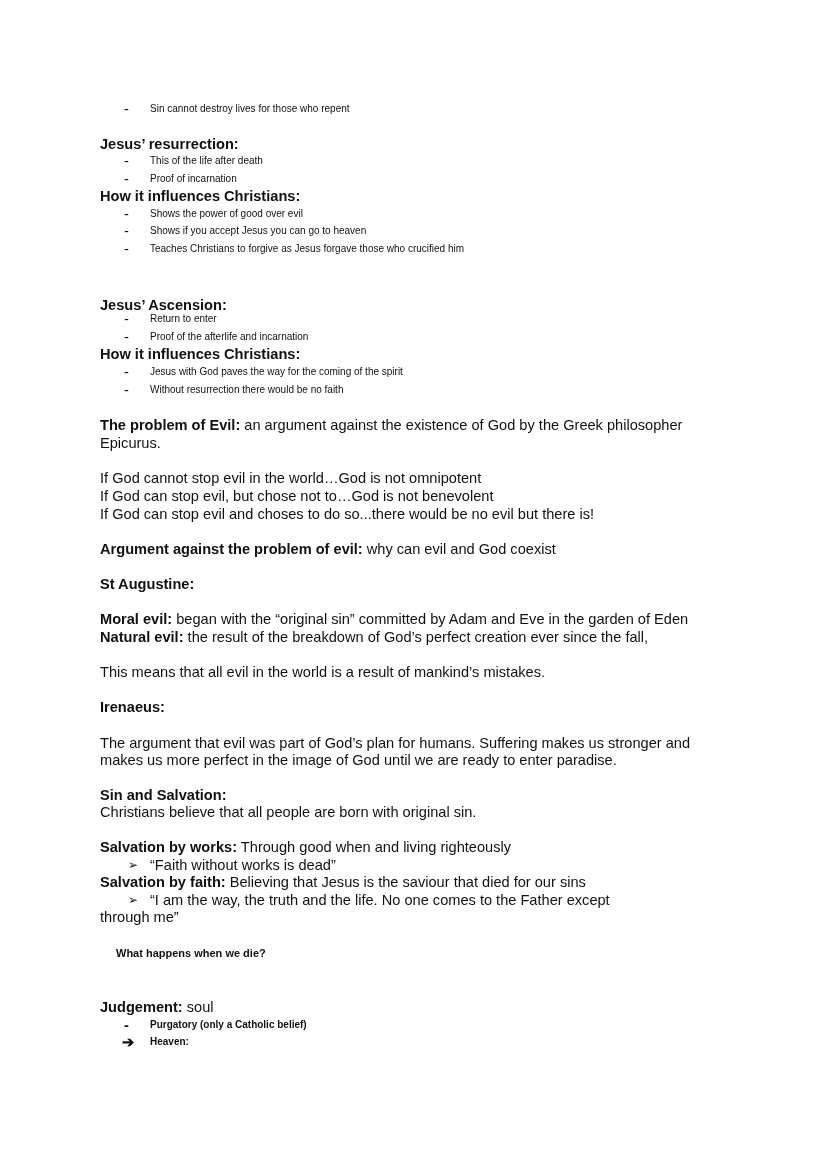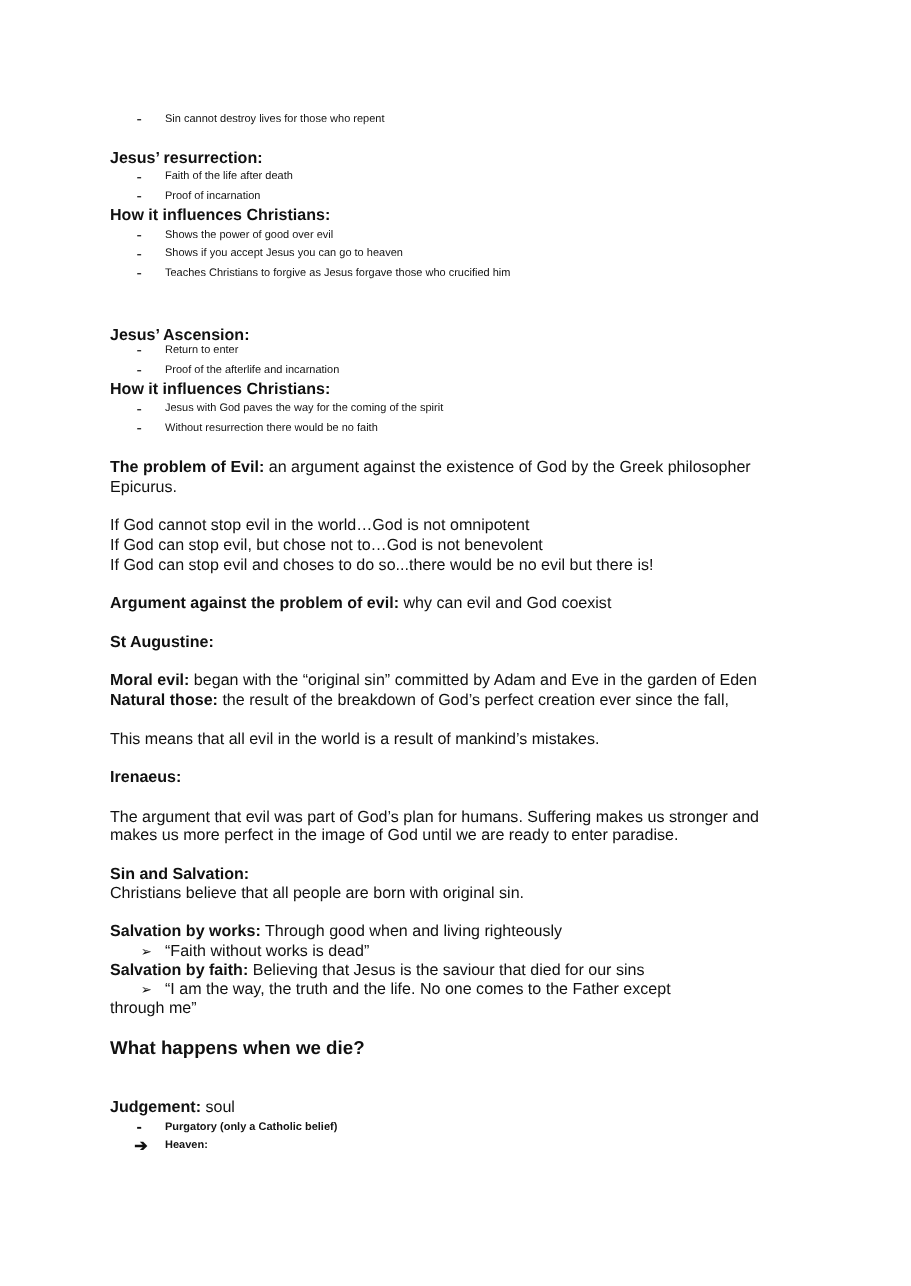--- a/index.html
+++ b/index.html
@@ -2,31 +2,31 @@
 <html><head>
 <meta charset="utf-8">
 <style>
   html, body { margin: 0; padding: 0; background: #ffffff; }
   body { width: 828px; height: 1169px; position: relative; overflow: hidden;
          font-family: "Liberation Sans", sans-serif; color: #111111; }
   .line { position: absolute; left: 100px; font-size: 14.6px; line-height: 18px; white-space: nowrap; text-align: center; }
   .b { font-weight: bold; }
   .bullet { position: absolute; left: 124px; font-size: 14.6px; line-height: 18px; }
   .bl { position: absolute; left: 150px; font-size: 10px; line-height: 18px; white-space: nowrap; }
-  .h2 { position: absolute; left: 100px; font-size: 17px; font-weight: bold; line-height: 20px; }
+  .h2 { position: absolute; left: 116px; font-size: 11px; font-weight: bold; line-height: 20px; }
 </style>
 </head>
 <body>
 
 <span class="bullet" style="top:100px">-</span>
 <span class="bl" style="top:100px">Sin cannot destroy lives for those who repent</span>
 
 <span class="line b" style="top:135px">Jesus’ resurrection:</span>
 <span class="bullet" style="top:152px">-</span>
-<span class="bl" style="top:152px">Faith of the life after death</span>
+<span class="bl" style="top:152px">This of the life after death</span>
 <span class="bullet" style="top:170px">-</span>
 <span class="bl" style="top:170px">Proof of incarnation</span>
 <span class="line b" style="top:187px">How it influences Christians:</span>
 <span class="bullet" style="top:205px">-</span>
 <span class="bl" style="top:205px">Shows the power of good over evil</span>
 <span class="bullet" style="top:222px">-</span>
 <span class="bl" style="top:222px">Shows if you accept Jesus you can go to heaven</span>
 <span class="bullet" style="top:240px">-</span>
 <span class="bl" style="top:240px">Teaches Christians to forgive as Jesus forgave those who crucified him</span>
 
@@ -44,21 +44,21 @@
 <div class="line" style="top:416px"><span class="b">The problem of Evil:</span><span> an argument against the existence of God by the Greek philosopher</span></div>
 <span class="line" style="top:434px">Epicurus.</span>
 <span class="line" style="top:469px">If God cannot stop evil in the world…God is not omnipotent</span>
 <span class="line" style="top:487px">If God can stop evil, but chose not to…God is not benevolent</span>
 <span class="line" style="top:505px">If God can stop evil and choses to do so...there would be no evil but there is!</span>
 
 <div class="line" style="top:540px"><span class="b">Argument against the problem of evil:</span><span> why can evil and God coexist</span></div>
 
 <span class="line b" style="top:575px">St Augustine:</span>
 <div class="line" style="top:610px"><span class="b">Moral evil:</span><span> began with the “original sin” committed by Adam and Eve in the garden of Eden</span></div>
-<div class="line" style="top:628px"><span class="b">Natural those:</span><span> the result of the breakdown of God’s perfect creation ever since the fall,</span></div>
+<div class="line" style="top:628px"><span class="b">Natural evil:</span><span> the result of the breakdown of God’s perfect creation ever since the fall,</span></div>
 <span class="line" style="top:663px">This means that all evil in the world is a result of mankind’s mistakes.</span>
 
 <span class="line b" style="top:698px">Irenaeus:</span>
 <span class="line" style="top:734px">The argument that evil was part of God’s plan for humans. Suffering makes us stronger and</span>
 <span class="line" style="top:751px">makes us more perfect in the image of God until we are ready to enter paradise.</span>
 
 <span class="line b" style="top:786px">Sin and Salvation:</span>
 <span class="line" style="top:803px">Christians believe that all people are born with original sin.</span>
 <div class="line" style="top:838px"><span class="b">Salvation by works:</span><span> Through good when and living righteously</span></div>
 <span class="line" style="top:856px; left:128px; font-size:12px;">➢</span>

